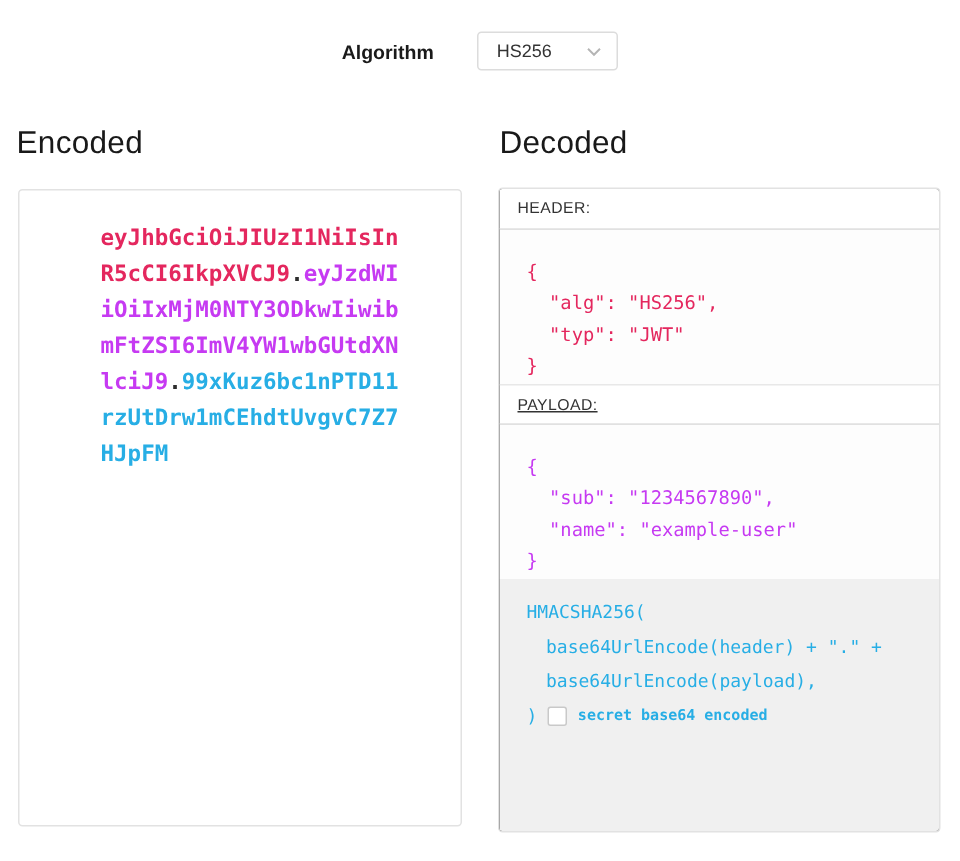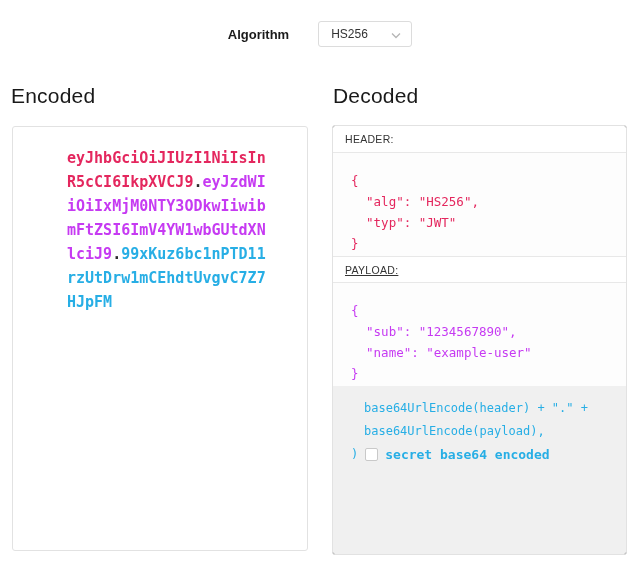--- a/index.html
+++ b/index.html
@@ -77,21 +77,21 @@
     box-sizing:border-box; border:1px solid #d4d4d4; border-radius:2px;
     background:#fff; padding:0 6px;
     font-family:"DejaVu Sans Mono", monospace; font-size:12px;
     color:var(--c-signature,#27aee5); outline:none;
   }
   .vrow { display:flex; align-items:center; gap:7px; line-height:23px; }
   .checkbox {
     width:13px; height:13px; box-sizing:border-box; background:#fff;
     border:1px solid #c9c9c9; border-radius:2px; cursor:pointer;
   }
-  .chk-label { font-size:13px; font-weight:bold; cursor:pointer; }
+  .chk-label { font-size:10px; font-weight:bold; cursor:pointer; }
 </style>
 </head>
 <body>
 
 <div class="page">
 
   <div class="algo-row">
     <span class="algo-label">Algorithm</span>
     <div class="algo-select">
       <span class="val">HS256</span>
@@ -117,20 +117,21 @@
   "typ": "JWT"
 }</pre>
 
     <div class="sec-bar bt">PAYLOAD:</div>
     <pre class="sec-body code-purple">{
   "sub": "1234567890",
   "name": "example-user"
 }</pre>
 
     <div class="verify-body">
+      <div class="vline">HMACSHA256(</div>
       <div class="vline indent">base64UrlEncode(header) + "." +</div>
       <div class="vline indent">base64UrlEncode(payload),</div>
       <div class="vrow">
         <span class="vline">)</span>
         <span class="checkbox"></span>
         <span class="chk-label">secret base64 encoded</span>
       </div>
     </div>
   </div>
 

